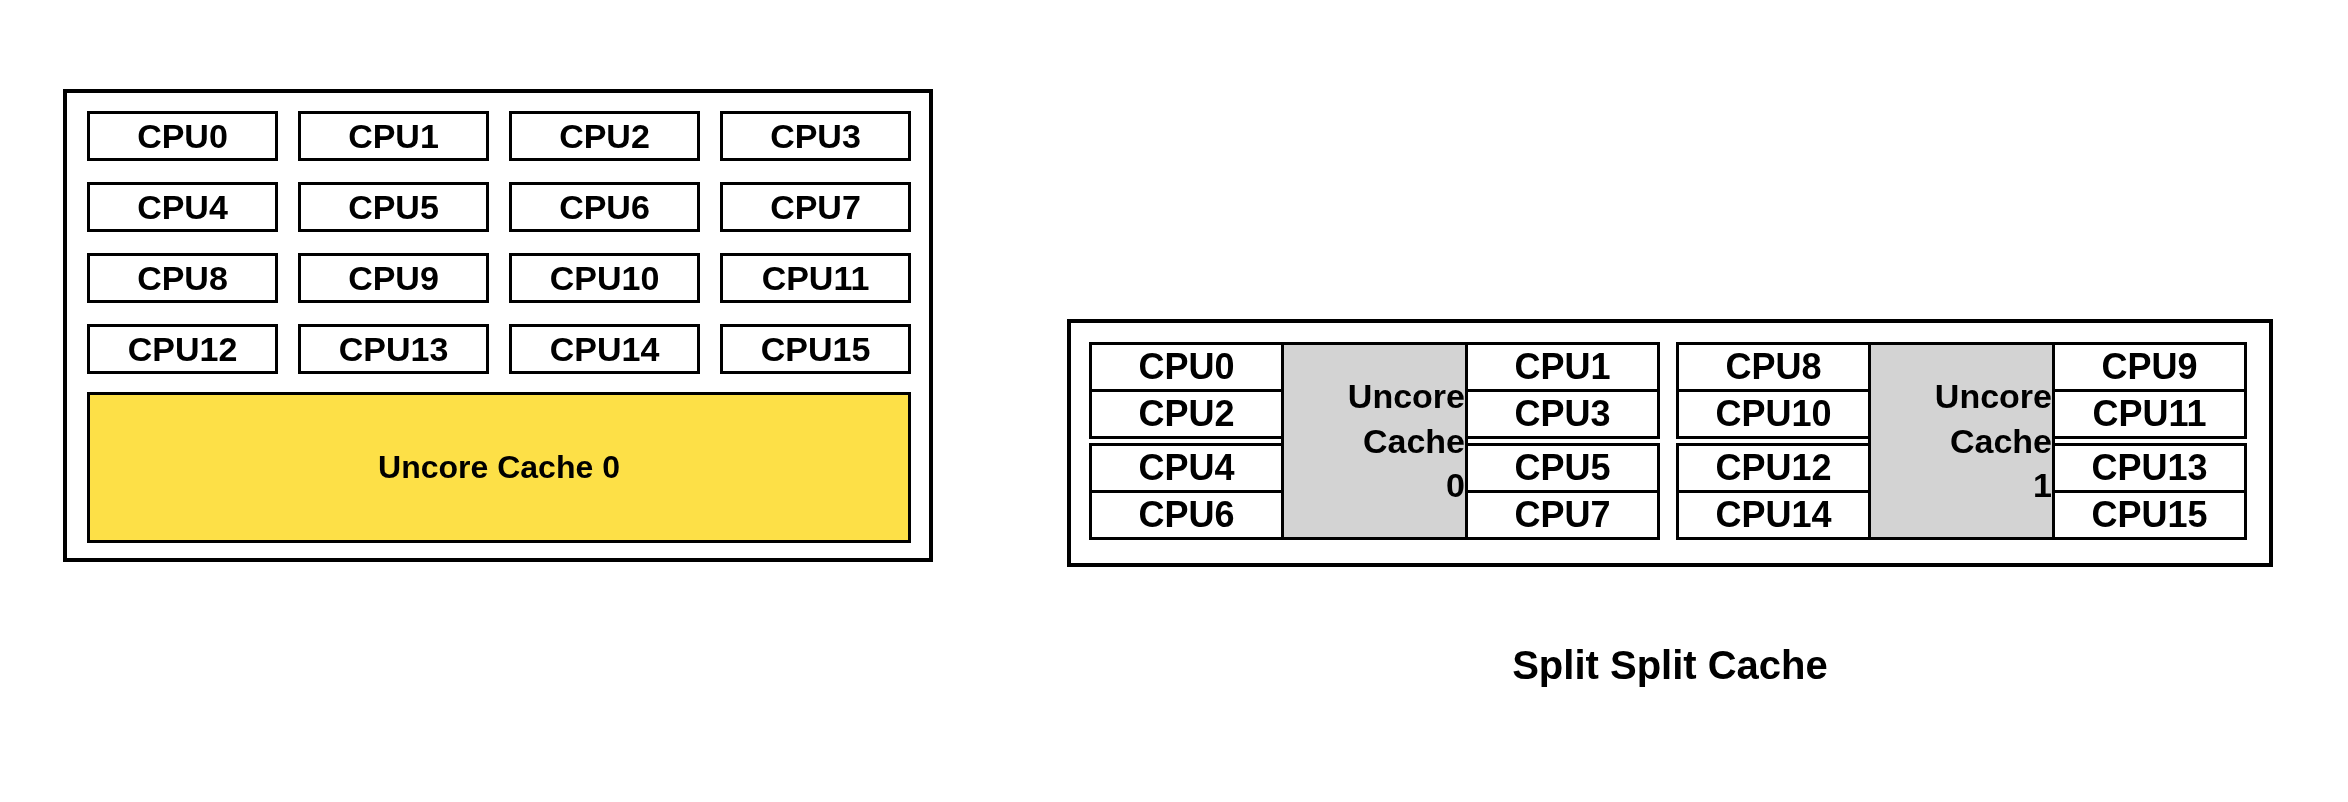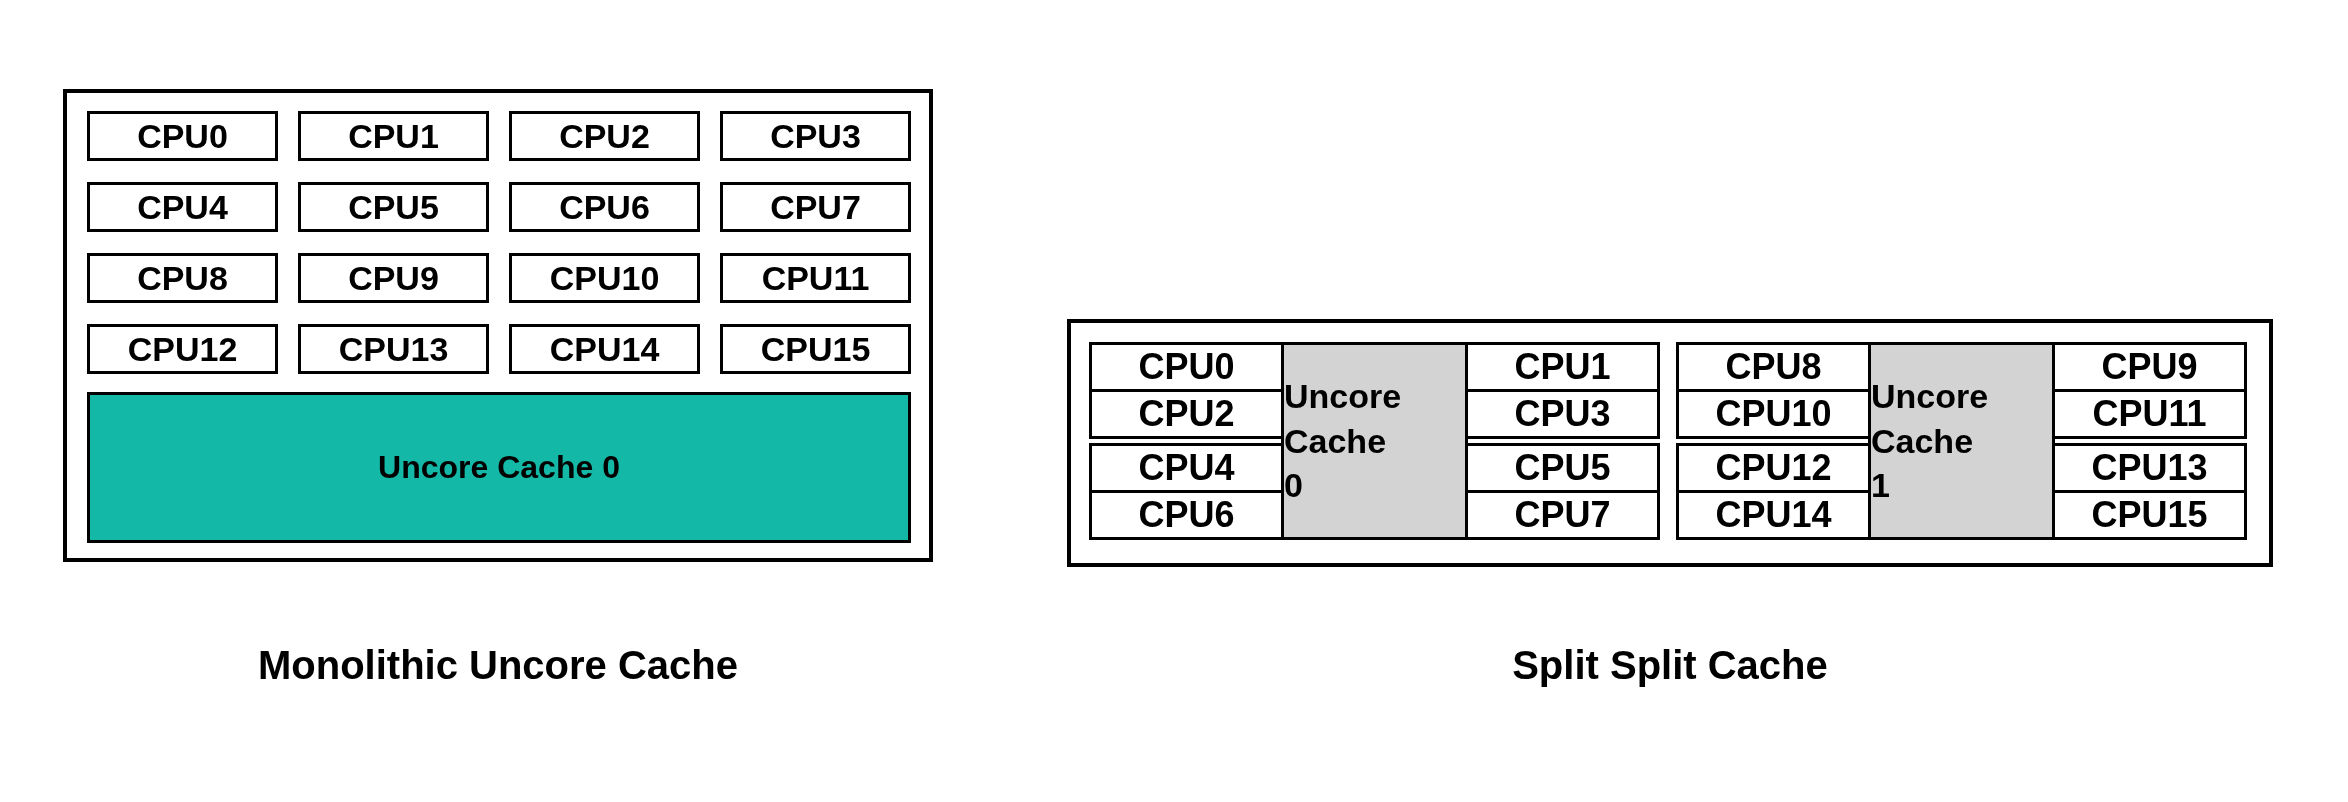--- a/index.html
+++ b/index.html
@@ -40,21 +40,21 @@
     font-weight: bold;
     font-size: 34px;
     line-height: 1;
   }
   .mono-cache {
     position: absolute;
     left: 20px; top: 299px;
     width: 824px; height: 151px;
     border: 3px solid #000;
     box-sizing: border-box;
-    background: #14b8a6;
+    background: #fde047;
     display: flex;
     align-items: center;
     justify-content: center;
     font-weight: bold;
     font-size: 32px;
   }
 
   
   .split-outer {
     position: absolute;
@@ -88,21 +88,21 @@
   .split-col .split-cell:nth-child(3) { margin-top: 4px; }
   .split-col .split-cell:nth-child(4) { margin-top: -3px; }
   .split-cache {
     width: 187px; height: 198px;
     margin-left: -3px; margin-right: -3px;
     border: 3px solid #000;
     box-sizing: border-box;
     background: #d3d3d3;
     display: flex;
     flex-direction: column;
-    align-items: flex-start;
+    align-items: flex-end;
     justify-content: center;
     font-weight: bold;
     font-size: 34px;
     line-height: 1.32;
     text-align: center;
     position: relative;
     z-index: 1;
   }
 
   
@@ -182,16 +182,15 @@
           <div class="split-cell">CPU9</div>
           <div class="split-cell">CPU11</div>
           <div class="split-cell">CPU13</div>
           <div class="split-cell">CPU15</div>
         </div>
       </div>
 
     </div>
   </div>
 
-  <div class="caption caption-mono">Monolithic Uncore Cache</div>
   <div class="caption caption-split">Split Split Cache</div>
 
 </div>
 
 </body></html>

